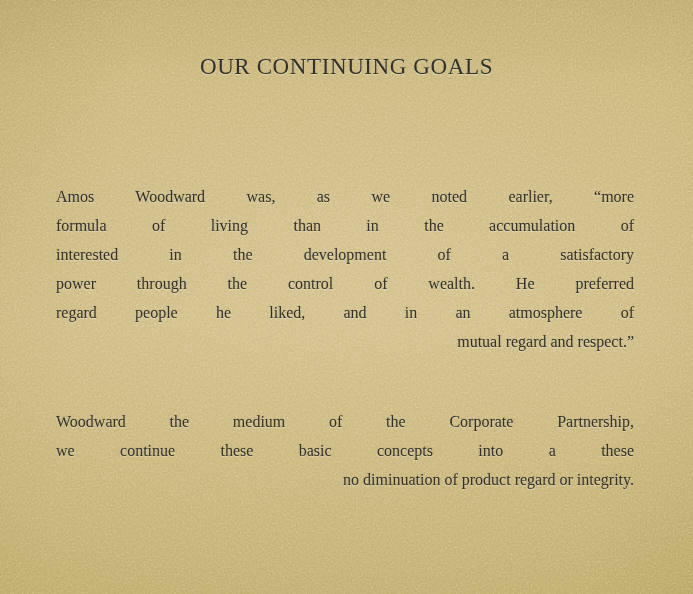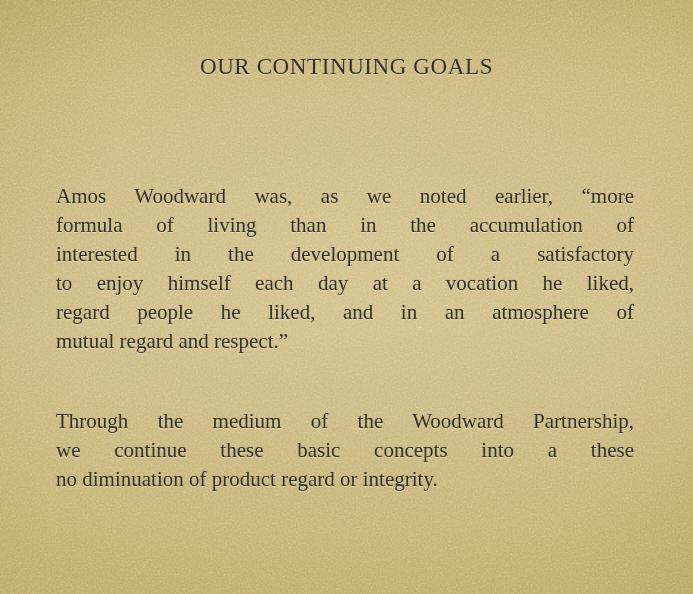--- a/index.html
+++ b/index.html
@@ -43,52 +43,52 @@
     text-align: center;
     font-size: 23px;
     font-weight: normal;
     letter-spacing: 0.6px;
     text-shadow: 0 1px 1px rgba(252,246,220,0.55), 0 0 1px rgba(40,38,30,0.40);
   }
   .para {
     position: absolute;
     left: 56px;
     width: 578px;
-    font-size: 21px;
+    font-size: 16px;
     line-height: 29px;
   }
   .para-1 { top: 182px; }
   .para-2 { top: 407px; }
   .line {
-    text-align: left;
+    text-align: right;
     text-shadow: 0 1px 1px rgba(252,246,220,0.55), 0 0 1px rgba(40,38,30,0.40);
   }
   .line.just {
     text-align: justify;
     text-align-last: justify;
   }
 </style>
 </head>
 <body>
 
 <div class="page" style="--paper: #c9b476; --paper-light: #d0bc82; --paper-dark: #bca762; --ink: #2d2b24;">
 
   <h1 class="title">OUR CONTINUING GOALS</h1>
 
   <div class="para para-1">
       <div class="line just">Amos Woodward was, as we noted earlier, “more</div>
       <div class="line just">formula of living than in the accumulation of</div>
       <div class="line just">interested in the development of a satisfactory</div>
-      <div class="line just">to enjoy himself each day at a vocation he liked,</div>
+      <div class="line just">power through the control of wealth. He preferred</div>
       <div class="line just">regard people he liked, and in an atmosphere of</div>
       <div class="line">mutual regard and respect.”</div>
     </div>
 
   <div class="para para-2">
-      <div class="line just">Through the medium of the Woodward Partnership,</div>
+      <div class="line just">Woodward the medium of the Corporate Partnership,</div>
       <div class="line just">we continue these basic concepts into a these</div>
       <div class="line">no diminuation of product regard or integrity.</div>
     </div>
 
   <svg class="grain" width="693" height="594" xmlns="http://www.w3.org/2000/svg">
     <filter id="paper-noise" x="0" y="0" width="100%" height="100%">
       <feTurbulence type="fractalNoise" baseFrequency="0.55" numOctaves="2" seed="11" stitchTiles="stitch"></feTurbulence>
       <feColorMatrix type="saturate" values="0"></feColorMatrix>
     </filter>
     <rect width="693" height="594" filter="url(#paper-noise)"></rect>

